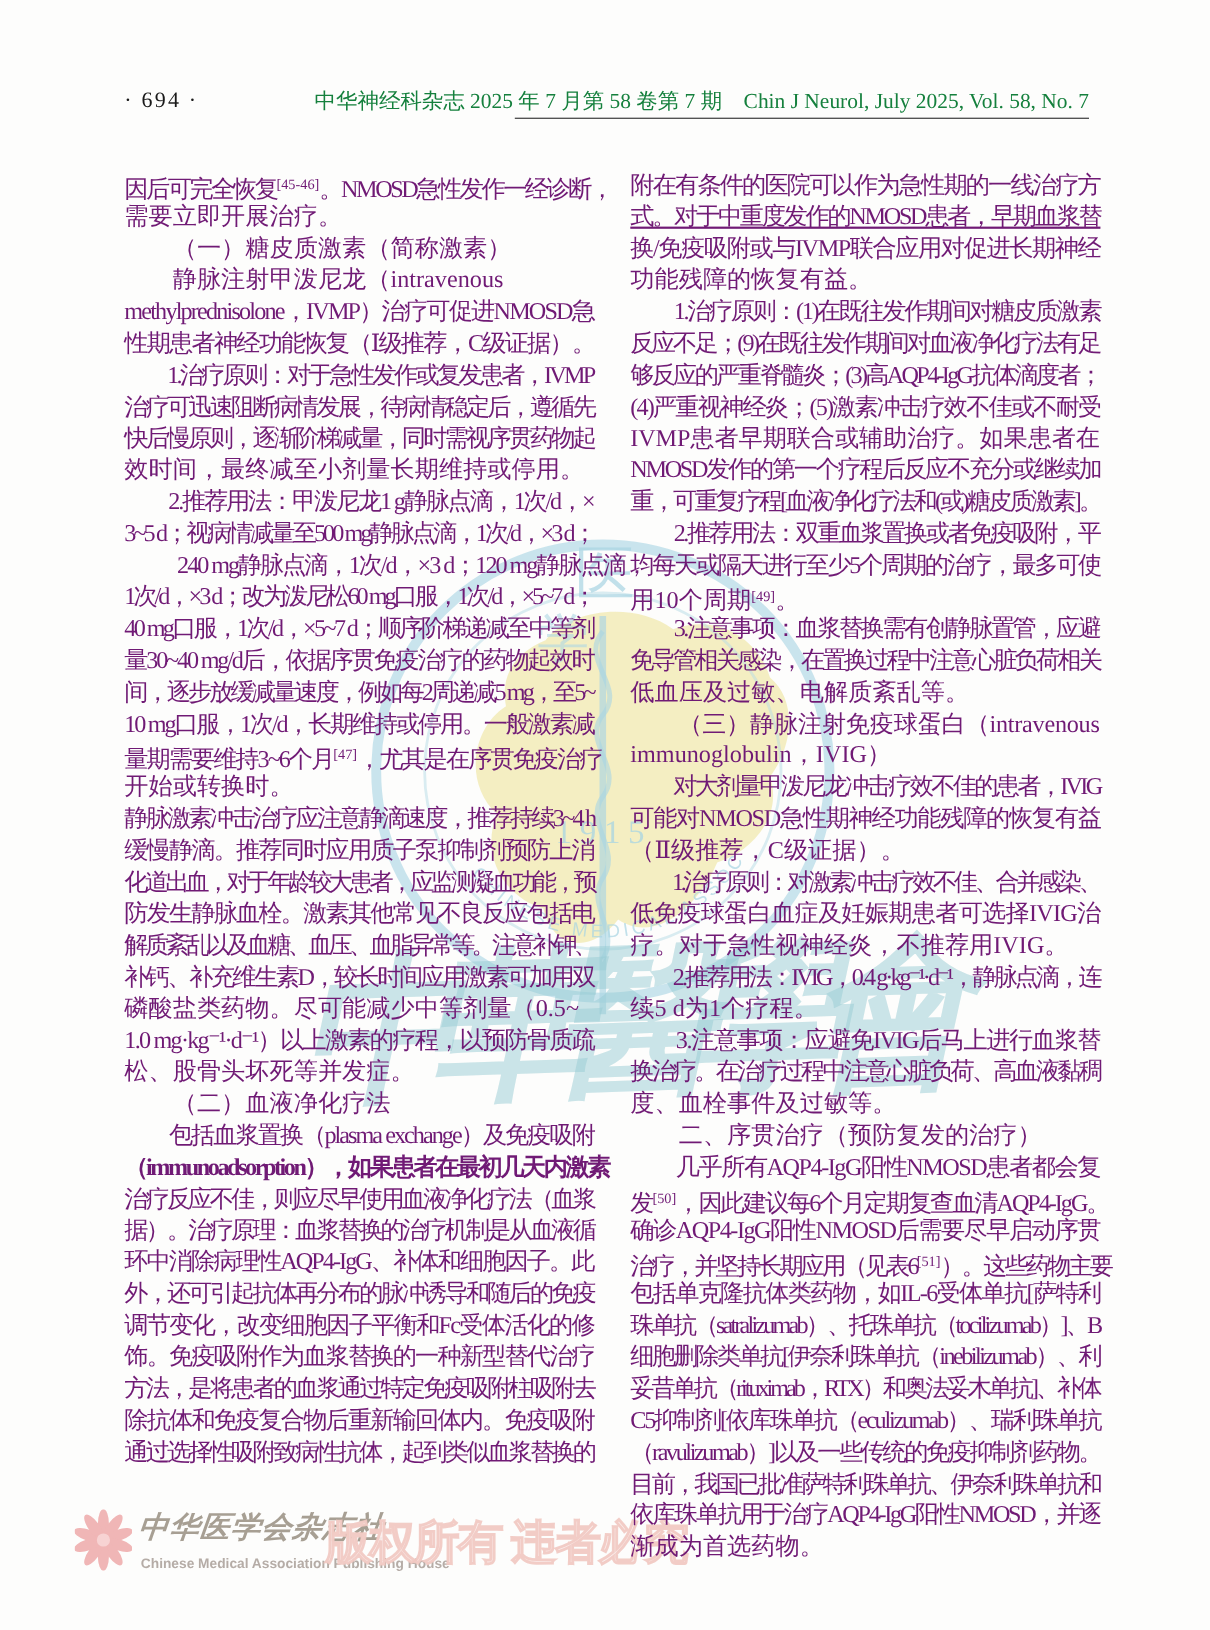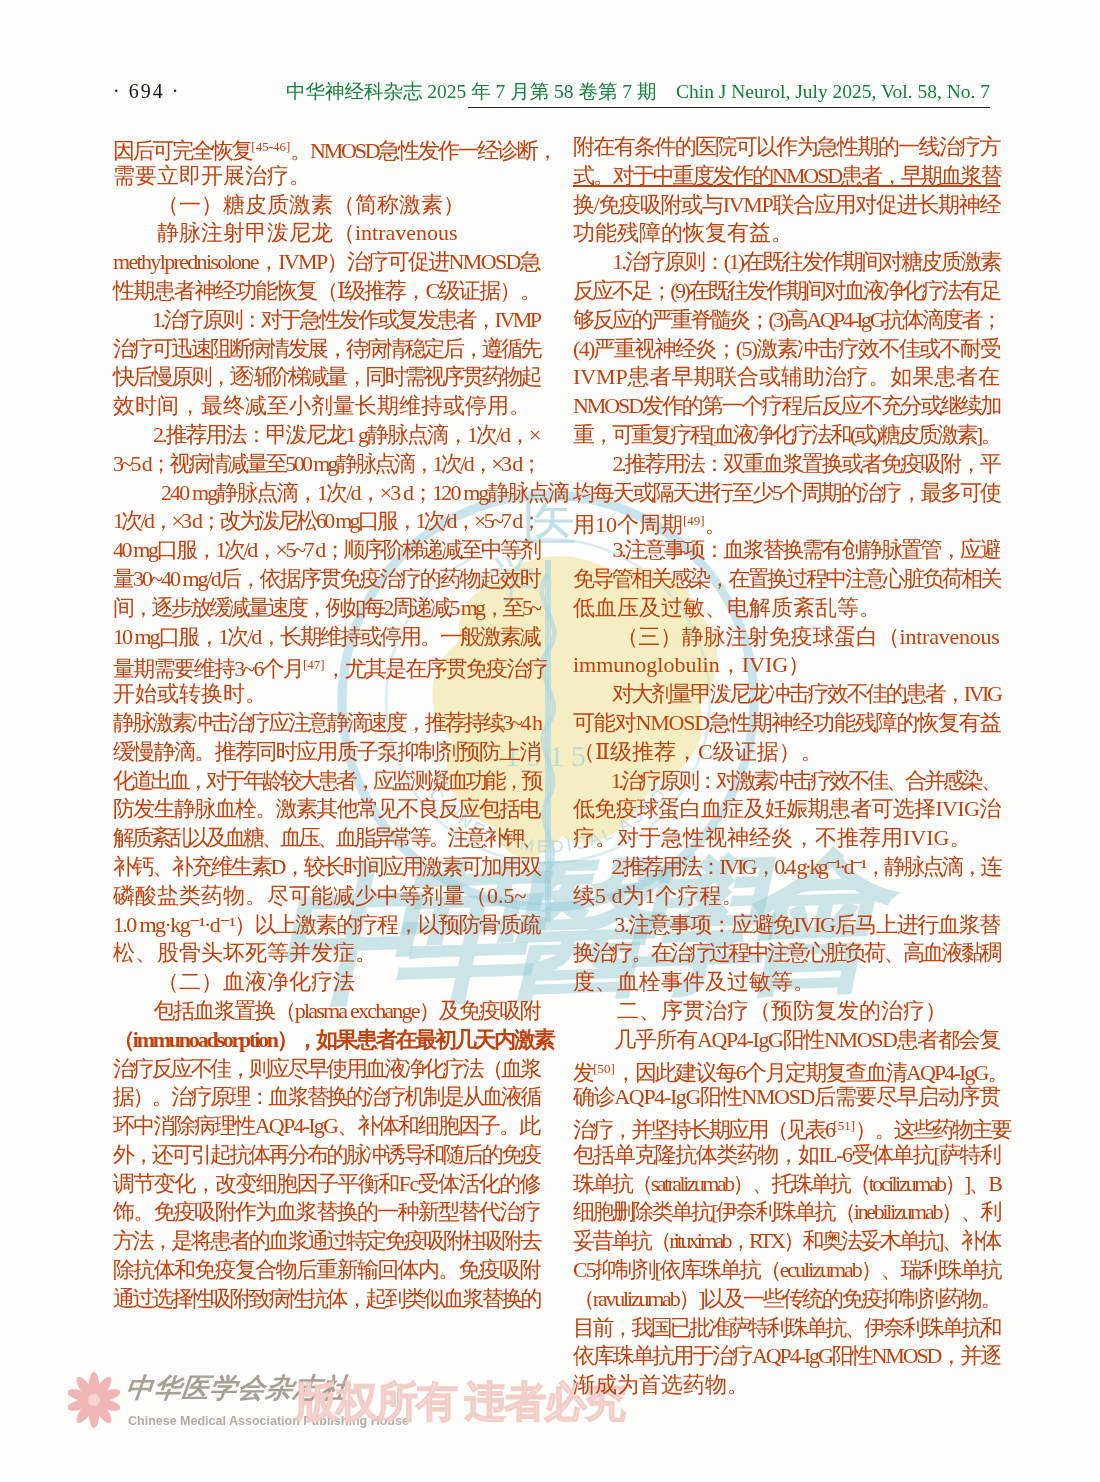--- a/index.html
+++ b/index.html
@@ -8,22 +8,22 @@
     font-family:"Liberation Serif","DejaVu Serif",serif;color:#1c1c1c;
     overflow:hidden;
   }
   
   .hdr{position:absolute;left:113px;top:78px;width:877px;height:32px;z-index:3;}
   .pagenum{position:absolute;left:0;top:2px;font-size:20px;letter-spacing:2px;color:#1a1a1a;}
   .journal{position:absolute;right:0;top:0;font-size:19.5px;color:#15803d;white-space:nowrap;}
   .hdr-rule{position:absolute;left:355px;right:0;top:29px;border-top:1.6px solid #2a2a2a;}
   
   .col{
-    position:absolute;top:128px;width:427px;z-index:2;
-    font-size:22px;line-height:38px;color:#c2410c;
+    position:absolute;top:155px;width:427px;z-index:2;
+    font-size:22px;line-height:25px;color:#701a75;
   }
   .col-left{left:113px;}
   .col-right{left:573px;}
   .line{white-space:nowrap;height:28.8px;}
   .line sup{font-size:13px;vertical-align:7px;letter-spacing:0;}
   
   .wm{position:absolute;pointer-events:none;}
   .wm-emblem{left:328px;top:474px;z-index:0;}
   .wm-callig{
     left:272px;top:856px;z-index:1;width:620px;
@@ -103,21 +103,21 @@
     <div class="line" style="letter-spacing: -2.52px;">静脉激素冲击治疗应注意静滴速度，推荐持续3~4 h</div>
     <div class="line" style="letter-spacing: -1.67px;">缓慢静滴。推荐同时应用质子泵抑制剂预防上消</div>
     <div class="line" style="letter-spacing: -3.43px;">化道出血，对于年龄较大患者，应监测凝血功能，预</div>
     <div class="line" style="letter-spacing: -1.67px;">防发生静脉血栓。激素其他常见不良反应包括电</div>
     <div class="line" style="letter-spacing: -3.43px;">解质紊乱以及血糖、血压、血脂异常等。注意补钾、</div>
     <div class="line" style="letter-spacing: -2.32px;">补钙、补充维生素D，较长时间应用激素可加用双</div>
     <div class="line" style="letter-spacing: 0px;">磷酸盐类药物。尽可能减少中等剂量（0.5~</div>
     <div class="line" style="letter-spacing: -1.6px;">1.0 mg·kg⁻¹·d⁻¹）以上激素的疗程，以预防骨质疏</div>
     <div class="line end">松、股骨头坏死等并发症。</div>
     <div class="line end">　　（二）血液净化疗法</div>
-    <div class="line" style="letter-spacing: -1.8px;">　　包括血浆置换（plasma exchange）及免疫吸附</div>
+    <div class="line" style="letter-spacing: -1.8px; text-align: right;">　　包括血浆置换（plasma exchange）及免疫吸附</div>
     <div class="line" style="letter-spacing: -2.23px; font-weight: bold;">（immunoadsorption），如果患者在最初几天内激素</div>
     <div class="line" style="letter-spacing: -2.59px;">治疗反应不佳，则应尽早使用血液净化疗法（血浆</div>
     <div class="line" style="letter-spacing: -2.59px;">据）。治疗原理：血浆替换的治疗机制是从血液循</div>
     <div class="line" style="letter-spacing: -1.76px;">环中消除病理性AQP4-IgG、补体和细胞因子。此</div>
     <div class="line" style="letter-spacing: -2.59px;">外，还可引起抗体再分布的脉冲诱导和随后的免疫</div>
     <div class="line" style="letter-spacing: -1.59px;">调节变化，改变细胞因子平衡和Fc受体活化的修</div>
     <div class="line" style="letter-spacing: -1.67px;">饰。免疫吸附作为血浆替换的一种新型替代治疗</div>
     <div class="line" style="letter-spacing: -2.59px;">方法，是将患者的血浆通过特定免疫吸附柱吸附去</div>
     <div class="line" style="letter-spacing: -1.67px;">除抗体和免疫复合物后重新输回体内。免疫吸附</div>
     <div class="line" style="letter-spacing: -2.59px;">通过选择性吸附致病性抗体，起到类似血浆替换的</div>

